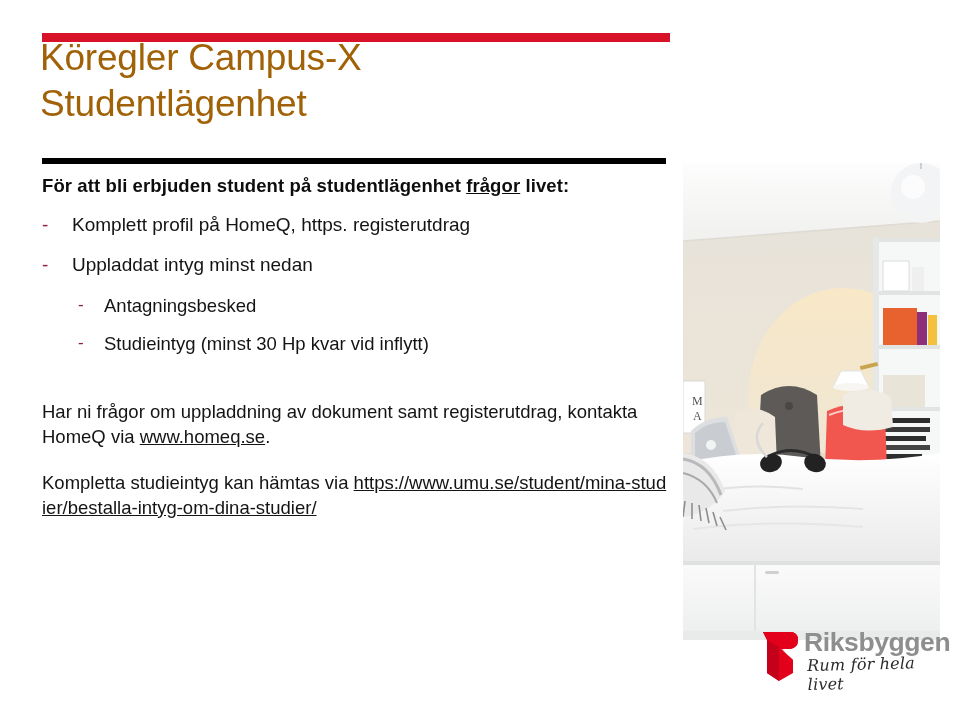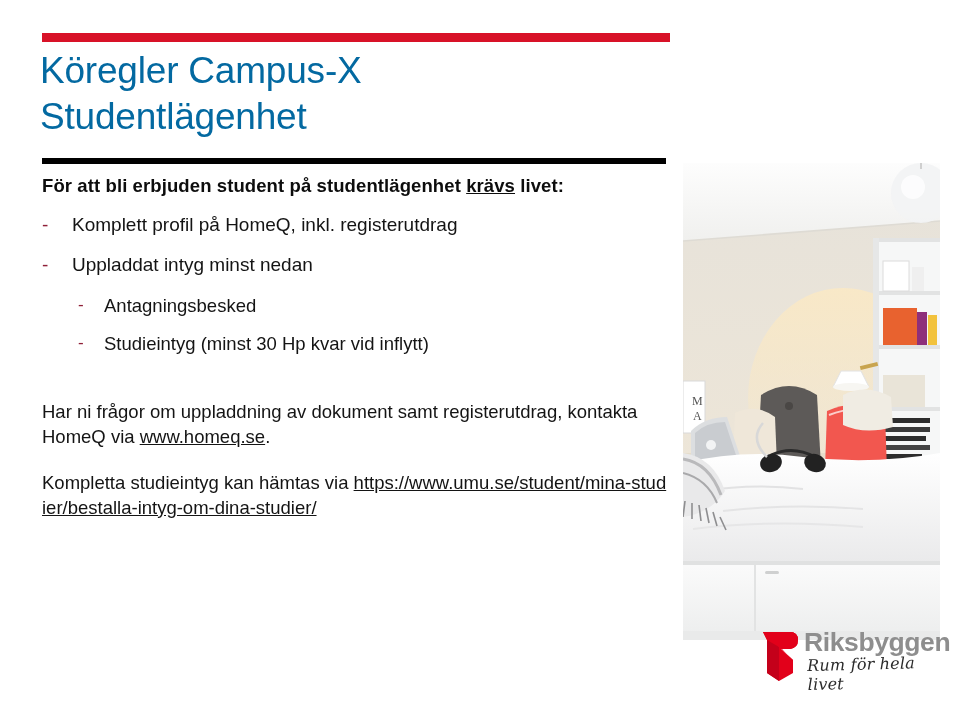--- a/index.html
+++ b/index.html
@@ -26,23 +26,23 @@
     top: 33px;
     width: 628px;
     height: 9px;
     background: #d81228;
   }
 
   
   .title {
     position: absolute;
     left: 40px;
-    top: 48px;
+    top: 35px;
     width: 640px;
-    color: #0369a1;
+    color: #a16207;
     font-size: 37px;
     line-height: 1.24;
     font-weight: 400;
     letter-spacing: -0.2px;
     white-space: pre-line;
   }
 
   
   .black-rule {
     position: absolute;
@@ -176,26 +176,26 @@
 
   <div class="top-rule"></div>
 
   <h1 class="title">Köregler Campus-X
 Studentlägenhet</h1>
 
   <div class="black-rule"></div>
 
   <div class="body-col">
 
-    <p class="lead"><span>För att bli erbjuden student på studentlägenhet </span><u>krävs</u><span> livet:</span></p>
+    <p class="lead"><span>För att bli erbjuden student på studentlägenhet </span><u>frågor</u><span> livet:</span></p>
 
     <ul class="bullets">
       <li class="bullet">
         <span class="dash">-</span>
-        <span>Komplett profil på HomeQ, inkl. registerutdrag</span>
+        <span>Komplett profil på HomeQ, https. registerutdrag</span>
       </li>
       <li class="bullet">
         <span class="dash">-</span>
         <span>Uppladdat intyg minst nedan</span>
       </li>
       <li class="bullet level2">
         <span class="dash">-</span>
         <span>Antagningsbesked</span>
       </li>
       <li class="bullet level2">

